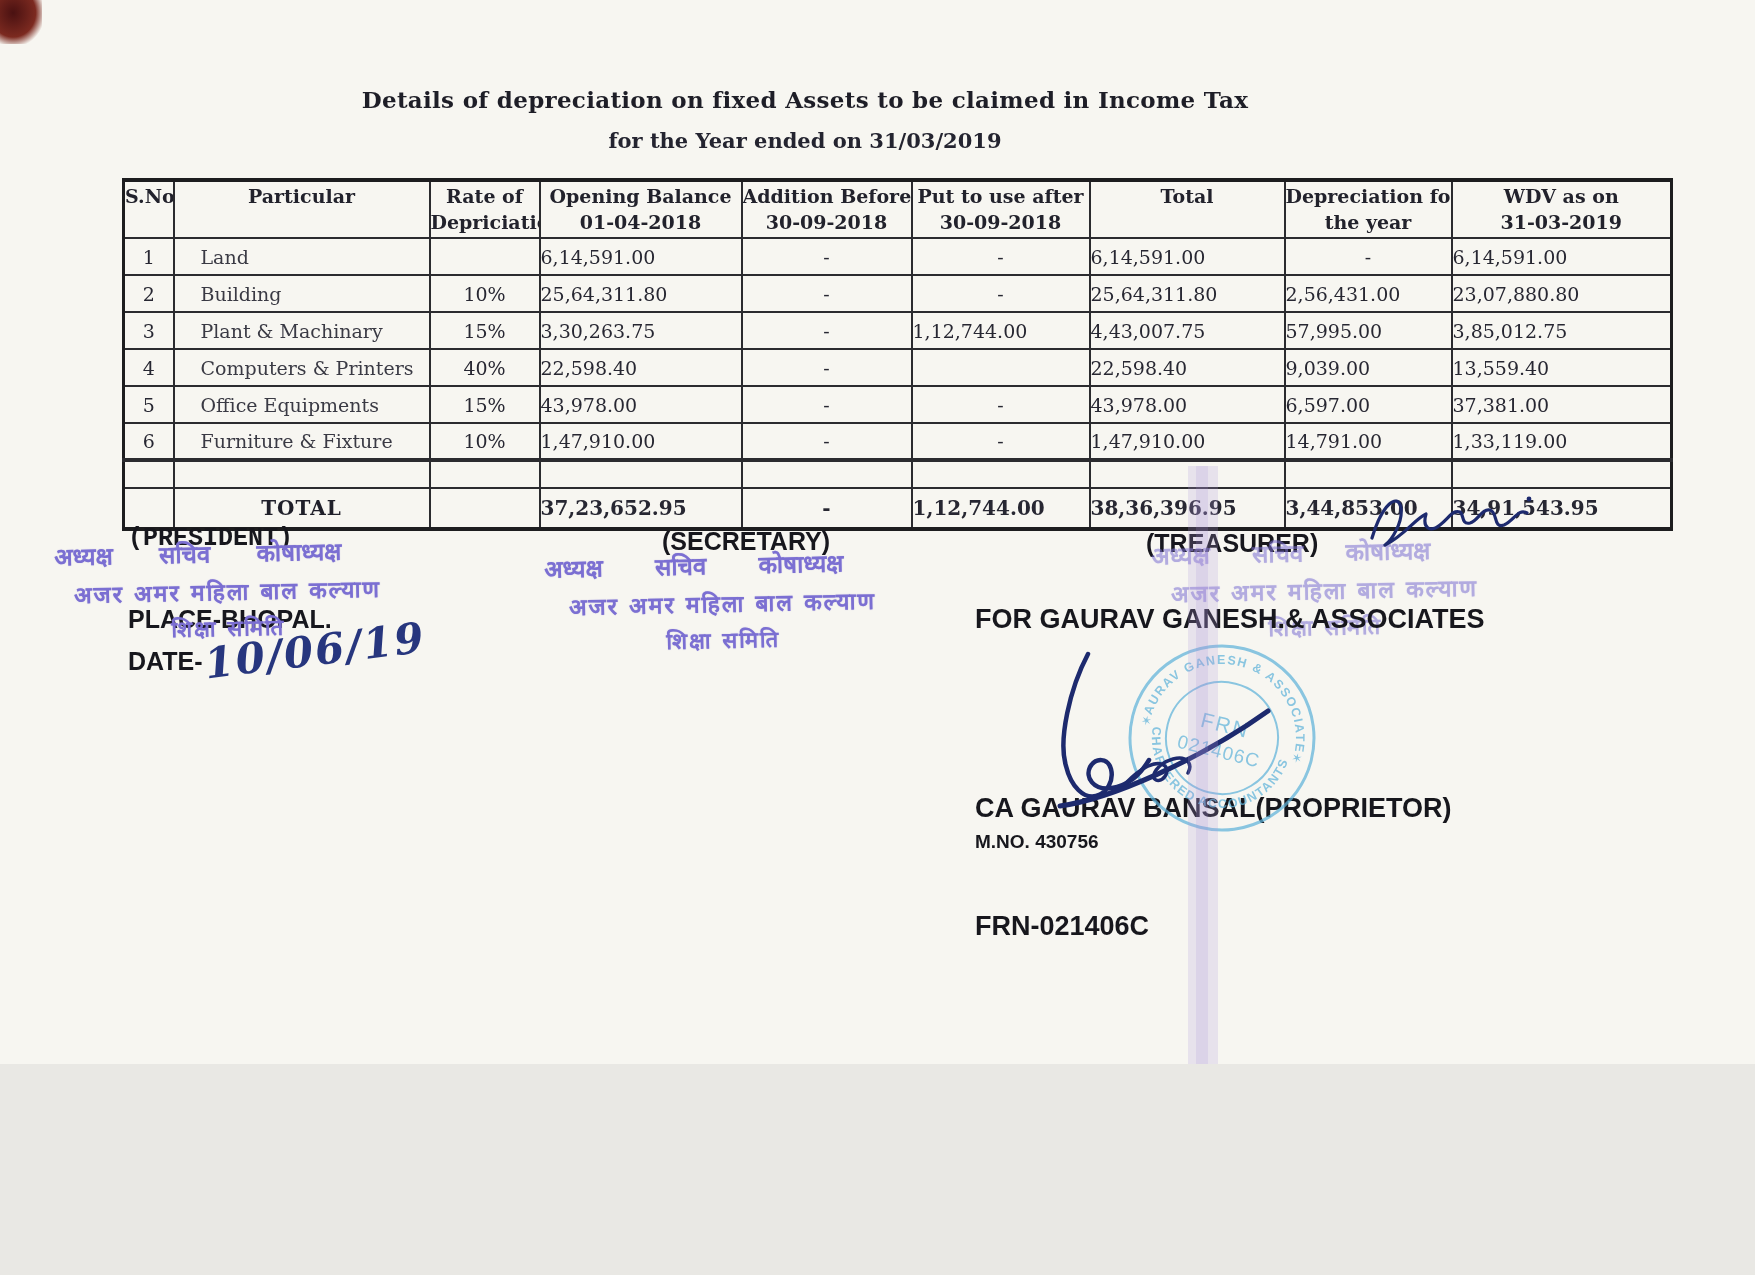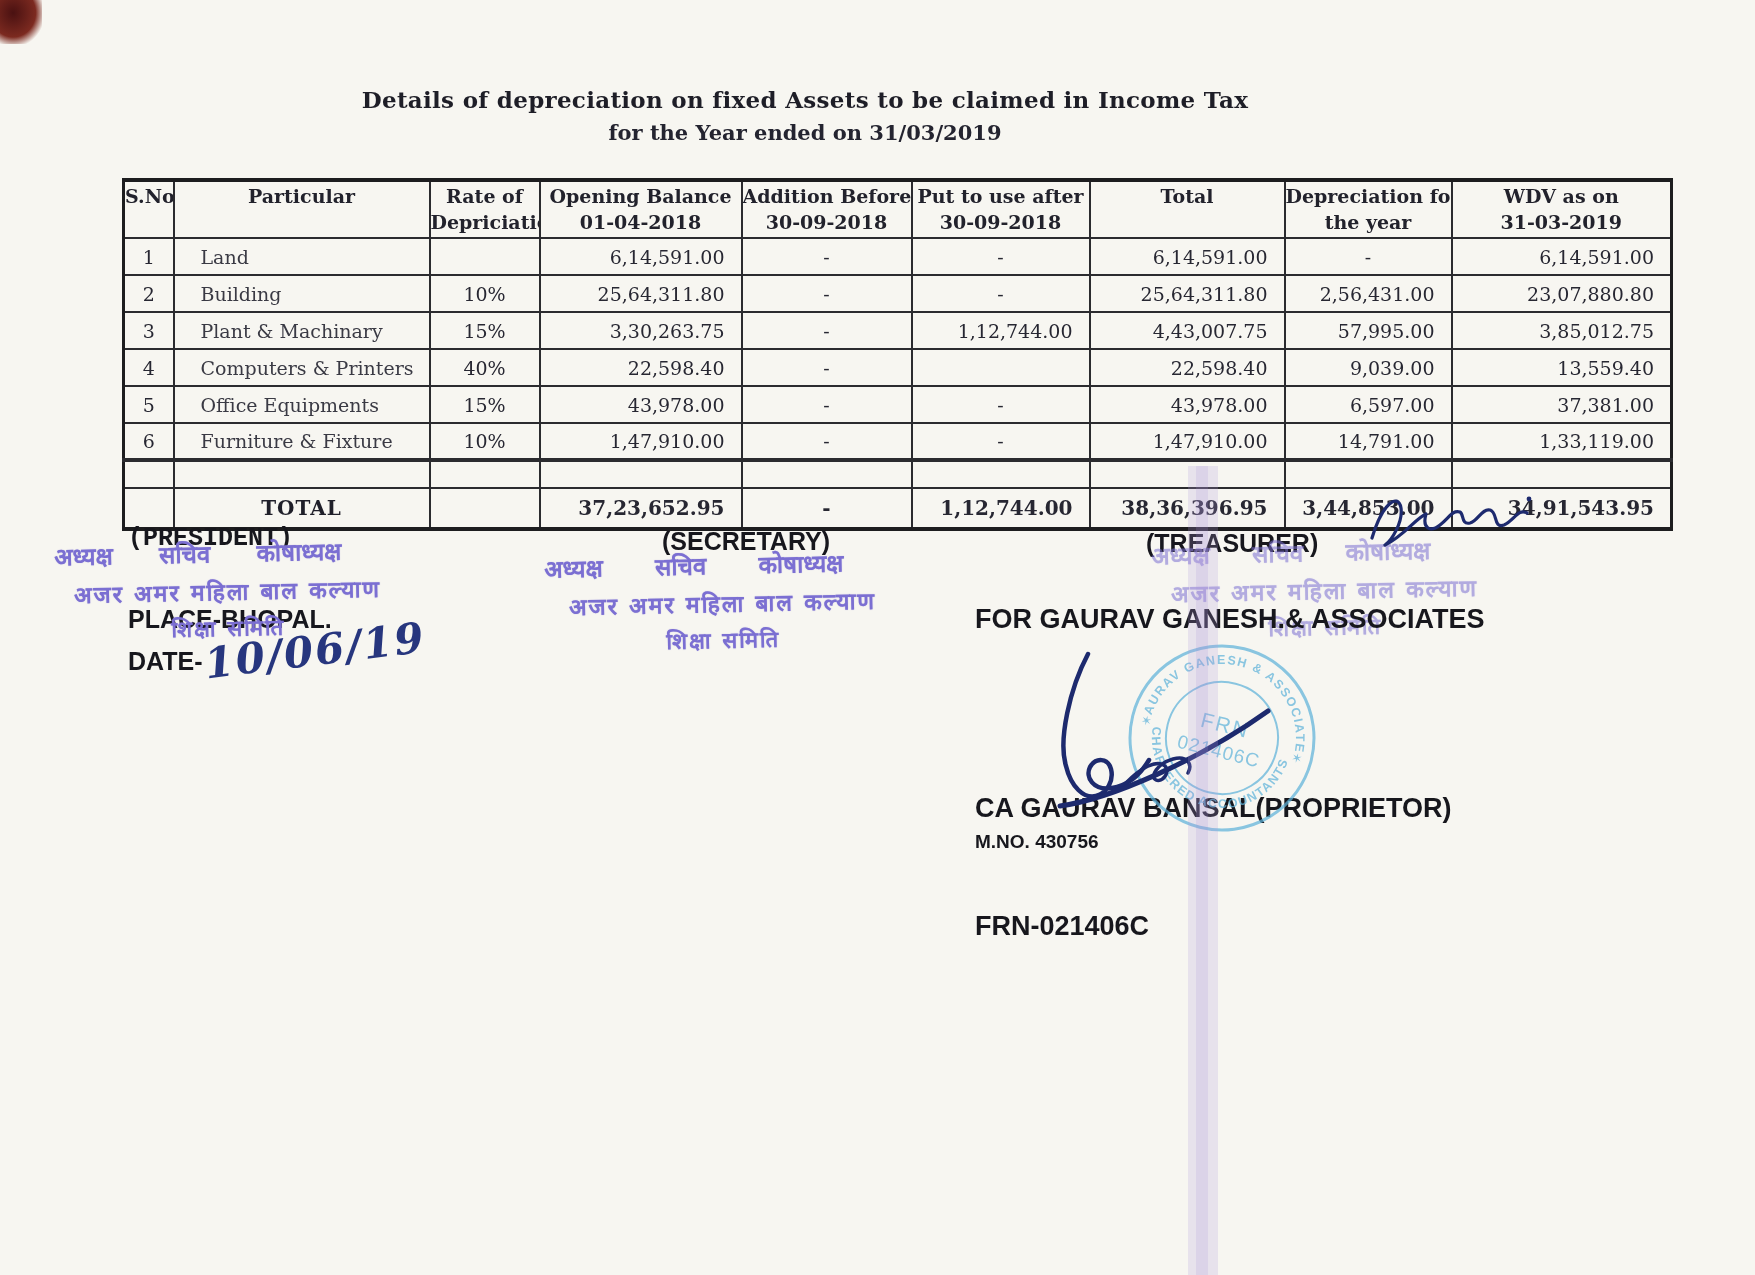--- a/index.html
+++ b/index.html
@@ -1,52 +1,52 @@
 <!DOCTYPE html>
 <html><head>
 <meta charset="utf-8">
 <style>
   * { margin:0; padding:0; box-sizing:border-box; }
   html,body { background:#e9e8e4; }
   .page {
-    position:relative; width:1755px; height:1275px;
+    position:relative; width:1755px; height:1064px;
     background:#f7f6f1;
     overflow:hidden;
     font-family:"DejaVu Serif", serif;
     color:#23232c;
   }
   
   .corner-blob { position:absolute; left:-6px; top:-8px; width:48px; height:52px;
     background:radial-gradient(ellipse at 40% 40%, #4a1111 0%, #7c2a20 55%, rgba(124,42,32,0) 78%); }
   .scan-band { position:absolute; left:1188px; top:466px; width:30px; height:809px;
     background:rgba(178,156,219,0.22); }
   .scan-band-core { position:absolute; left:1196px; top:466px; width:12px; height:809px;
     background:rgba(168,142,215,0.18); }
 
   
   .title-wrap { position:absolute; left:0; top:86px; width:1610px; text-align:center; }
   .title-line1 { font-size:23px; font-weight:700; letter-spacing:.3px; color:#1e1e27; }
-  .title-line2 { font-size:21px; font-weight:700; margin-top:7px; color:#242430; }
+  .title-line2 { font-size:21px; font-weight:700; margin-top:15px; color:#242430; }
 
   
   table.dep-table {
     position:absolute; left:122px; top:178px; width:1548px;
     border-collapse:collapse; table-layout:fixed;
     font-size:19px; color:#272732;
     border:3px solid #1d1d1f;
     border-top-width:4px; border-bottom-width:4px;
   }
   .dep-table th, .dep-table td { border:2px solid #2b2b2f; overflow:hidden; white-space:nowrap; }
   .dep-table thead th { height:58px; vertical-align:top; font-weight:700; text-align:center; padding-top:3px; color:#22222c; }
   .dep-table thead .h2 { margin-top:4px; }
   .dep-table tbody tr.data-row { height:37px; }
   .dep-table td.sno  { text-align:center; }
   .dep-table td.part { text-align:left; padding-left:26px; color:#3a3a44; }
   .dep-table td.rate { text-align:center; }
-  .dep-table td.num  { text-align:right; padding-right:16px;margin-left:16px; }
+  .dep-table td.num  { text-align:left; padding-right:4px;margin-left:16px; }
   .dep-table td.dash { text-align:center; }
   .dep-table tr.row6 td { border-bottom-width:4px; }
   .dep-table tr.spacer-row { height:28px; }
   .dep-table tr.total-row { height:41px; font-weight:700; font-size:20px; }
   .dep-table tr.total-row td.part { text-align:center; padding-left:0; letter-spacing:1px; color:#1f1f29; }
   
   .dep-table td.c-total, .dep-table th.c-total { border-left-color:#3c7d5a; }
   .dep-table td.c-wdv,   .dep-table th.c-wdv   { border-left-color:#7a62b0; }
 
   

